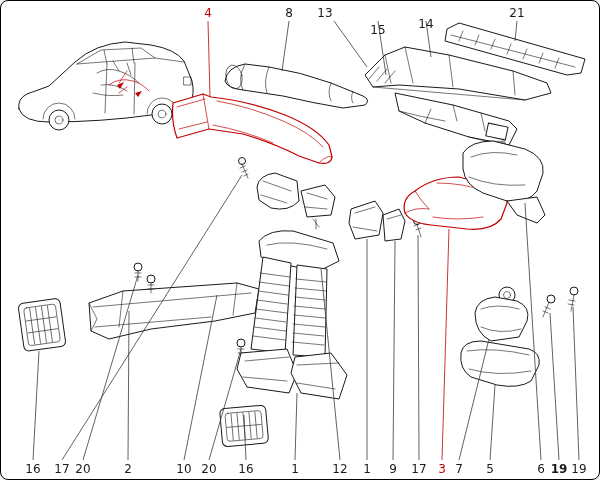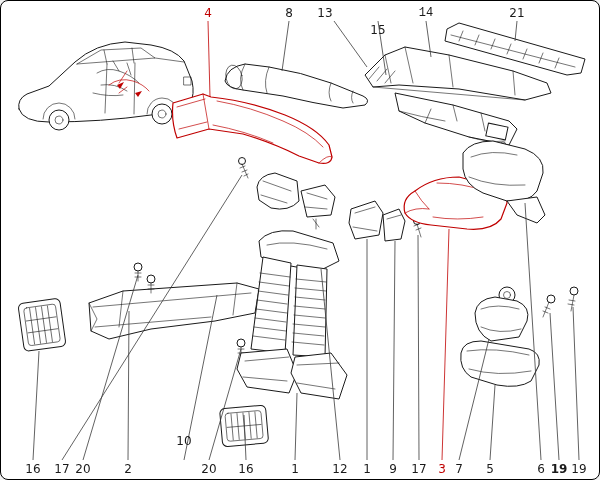--- a/index.html
+++ b/index.html
@@ -208,27 +208,27 @@
         <line x1="558" y1="459" x2="549" y2="312" stroke="#3a3a3a" stroke-width="0.8"></line>
         <line x1="578" y1="459" x2="572" y2="306" stroke="#3a3a3a" stroke-width="0.8"></line>
       </g>
   </svg>
 
   <div id="callout-layer">
       <span class="callout red" style="left: 207px; top: 12px;">4</span>
       <span class="callout" style="left: 288px; top: 12px;">8</span>
       <span class="callout" style="left: 324px; top: 12px;">13</span>
       <span class="callout" style="left: 377px; top: 12px; margin-top: 17px;">15</span>
-      <span class="callout" style="left: 425px; top: 12px; font-family: Liberation Mono, monospace;">14</span>
+      <span class="callout" style="left: 425px; top: 23px;">14</span>
       <span class="callout" style="left: 516px; top: 12px;">21</span>
       <span class="callout" style="left: 32px; top: 468px;">16</span>
       <span class="callout" style="left: 61px; top: 468px;">17</span>
       <span class="callout" style="left: 82px; top: 468px;">20</span>
       <span class="callout" style="left: 127px; top: 468px;">2</span>
-      <span class="callout" style="left: 183px; top: 440px;">10</span>
+      <span class="callout" style="left: 183px; top: 468px;">10</span>
       <span class="callout" style="left: 208px; top: 468px;">20</span>
       <span class="callout" style="left: 245px; top: 468px;">16</span>
       <span class="callout" style="left: 294px; top: 468px;">1</span>
       <span class="callout" style="left: 339px; top: 468px;">12</span>
       <span class="callout" style="left: 366px; top: 468px;">1</span>
       <span class="callout" style="left: 392px; top: 468px;">9</span>
       <span class="callout" style="left: 418px; top: 468px;">17</span>
       <span class="callout red" style="left: 441px; top: 468px;">3</span>
       <span class="callout" style="left: 458px; top: 468px;">7</span>
       <span class="callout" style="left: 489px; top: 468px;">5</span>

